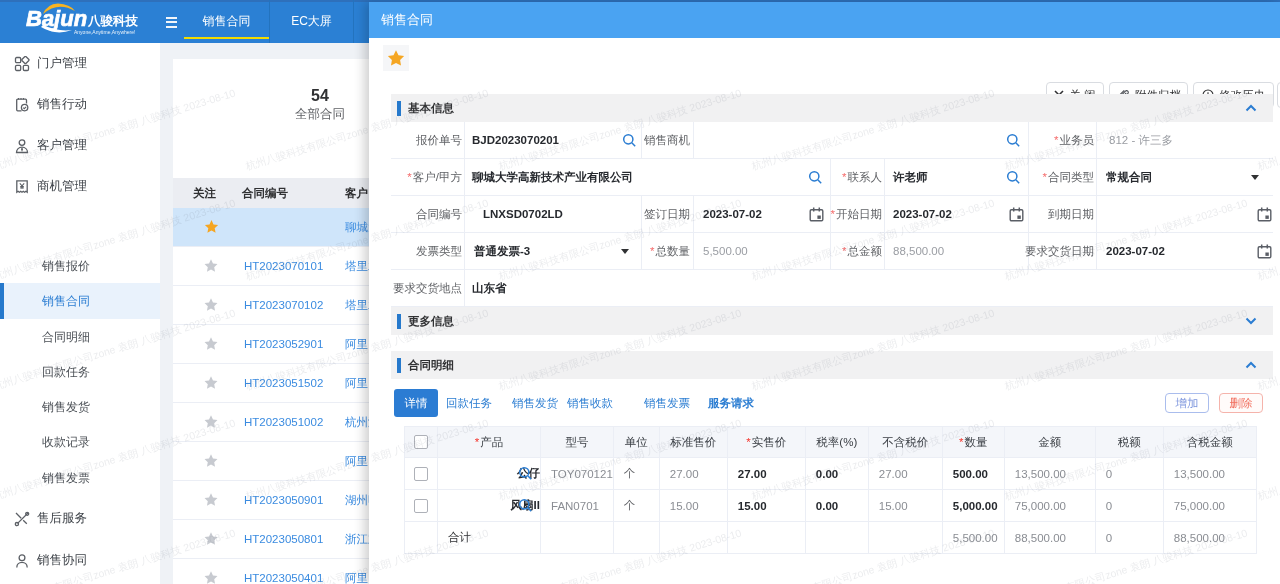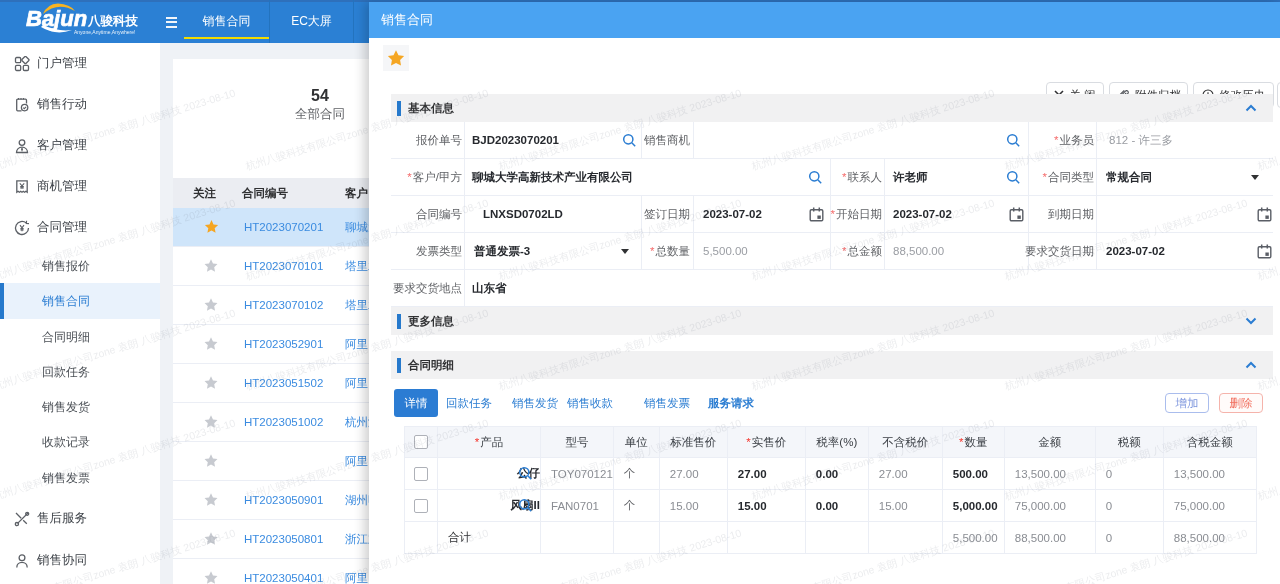--- a/index.html
+++ b/index.html
@@ -97,28 +97,20 @@
       </svg>
         <span class="mtx">客户管理</span>
       </div>
     <div class="mitem" style="top:123px;height:41px;line-height:41px;">
       <svg class="mic" width="16" height="16" viewBox="0 0 16 16" fill="none" stroke="#5c6066" stroke-width="1.3">
         <path d="M2.8 1.8h10.4v11.4l-1.3-1-1.3 1-1.3-1-1.3 1-1.3-1-1.3 1-1.3-1-1.3 1z"></path>
         <path d="M5.8 4.4l2.2 2.4 2.2-2.4M8 6.8v3M6.2 7.6h3.6M6.2 9h3.6" stroke-width="1.1"></path>
       </svg>
         <span class="mtx">商机管理</span>
       </div>
-    <div class="mitem" style="top:164px;height:41px;line-height:41px;">
-      <svg class="mic" width="16" height="16" viewBox="0 0 16 16" fill="none" stroke="#5c6066" stroke-width="1.3">
-        <path d="M14.5 8a6.5 6.5 0 1 1-2.2-4.9"></path>
-          <path d="M12.6 0.8l-0.2 2.6 2.6 0.2" stroke-width="1.1"></path>
-        <path d="M6 5.2l2 2.6 2-2.6M8 7.8v3.4M6.4 8.6h3.2M6.4 10h3.2" stroke-width="1.1"></path>
-      </svg>
-        <span class="mtx">合同管理</span>
-      </div>
     <div class="sitem" style="top:205px;height:36px;line-height:36px;">销售报价</div>
     <div class="abs" style="left:0;top:239.5px;width:160px;height:36px;background:#e9f2fc;"></div>
     <div class="abs" style="left:0;top:239.5px;width:4px;height:36px;background:#2679cc;"></div>
     <div class="sitem" style="top:239.5px;height:36px;line-height:36px;color:#2b7dd2;">销售合同</div>
     <div class="sitem" style="top:276px;height:36px;line-height:36px;">合同明细</div>
     <div class="sitem" style="top:311px;height:36px;line-height:36px;">回款任务</div>
     <div class="sitem" style="top:346px;height:36px;line-height:36px;">销售发货</div>
     <div class="sitem" style="top:381px;height:36px;line-height:36px;">收款记录</div>
     <div class="sitem" style="top:417px;height:36px;line-height:36px;">销售发票</div>
     <div class="mitem" style="top:455px;height:41px;line-height:41px;">
@@ -166,21 +158,20 @@
     <div class="abs" style="left:33px;top:135px;height:30px;line-height:30px;font-weight:bold;color:#303133;">关注</div>
     <div class="abs" style="left:82px;top:135px;height:30px;line-height:30px;font-weight:bold;color:#303133;">合同编号</div>
     <div class="abs" style="left:185px;top:135px;height:30px;line-height:30px;font-weight:bold;color:#303133;">客户</div>
     <div id="listrows" class="abs" style="left:13px;top:165px;width:400px;">
       <div class="lrow sel">
           <span class="lstar">
             <svg width="17" height="17" viewBox="0 0 17 17">
               <path d="M8.5 1.6l2 4.3 4.6.6-3.4 3.2.9 4.6-4.1-2.3-4.1 2.3.9-4.6L1.9 6.5l4.6-.6z" fill="#f5a623"></path>
             </svg>
           </span>
-          <span class="lnum">HT2023070201</span>
           <span class="lcus">聊城大学高新技术</span>
         </div>
       <div class="lrow">
           <span class="lstar">
             <svg width="16" height="16" viewBox="0 0 17 17">
               <path d="M8.5 1.4l2.1 4.4 4.8.7-3.5 3.3.9 4.8-4.3-2.4-4.3 2.4.9-4.8L1.6 6.5l4.8-.7z" fill="#c7cad0"></path>
             </svg>
           </span>
           <span class="lnum">HT2023070101</span>
           <span class="lcus">塔里木城建</span>

